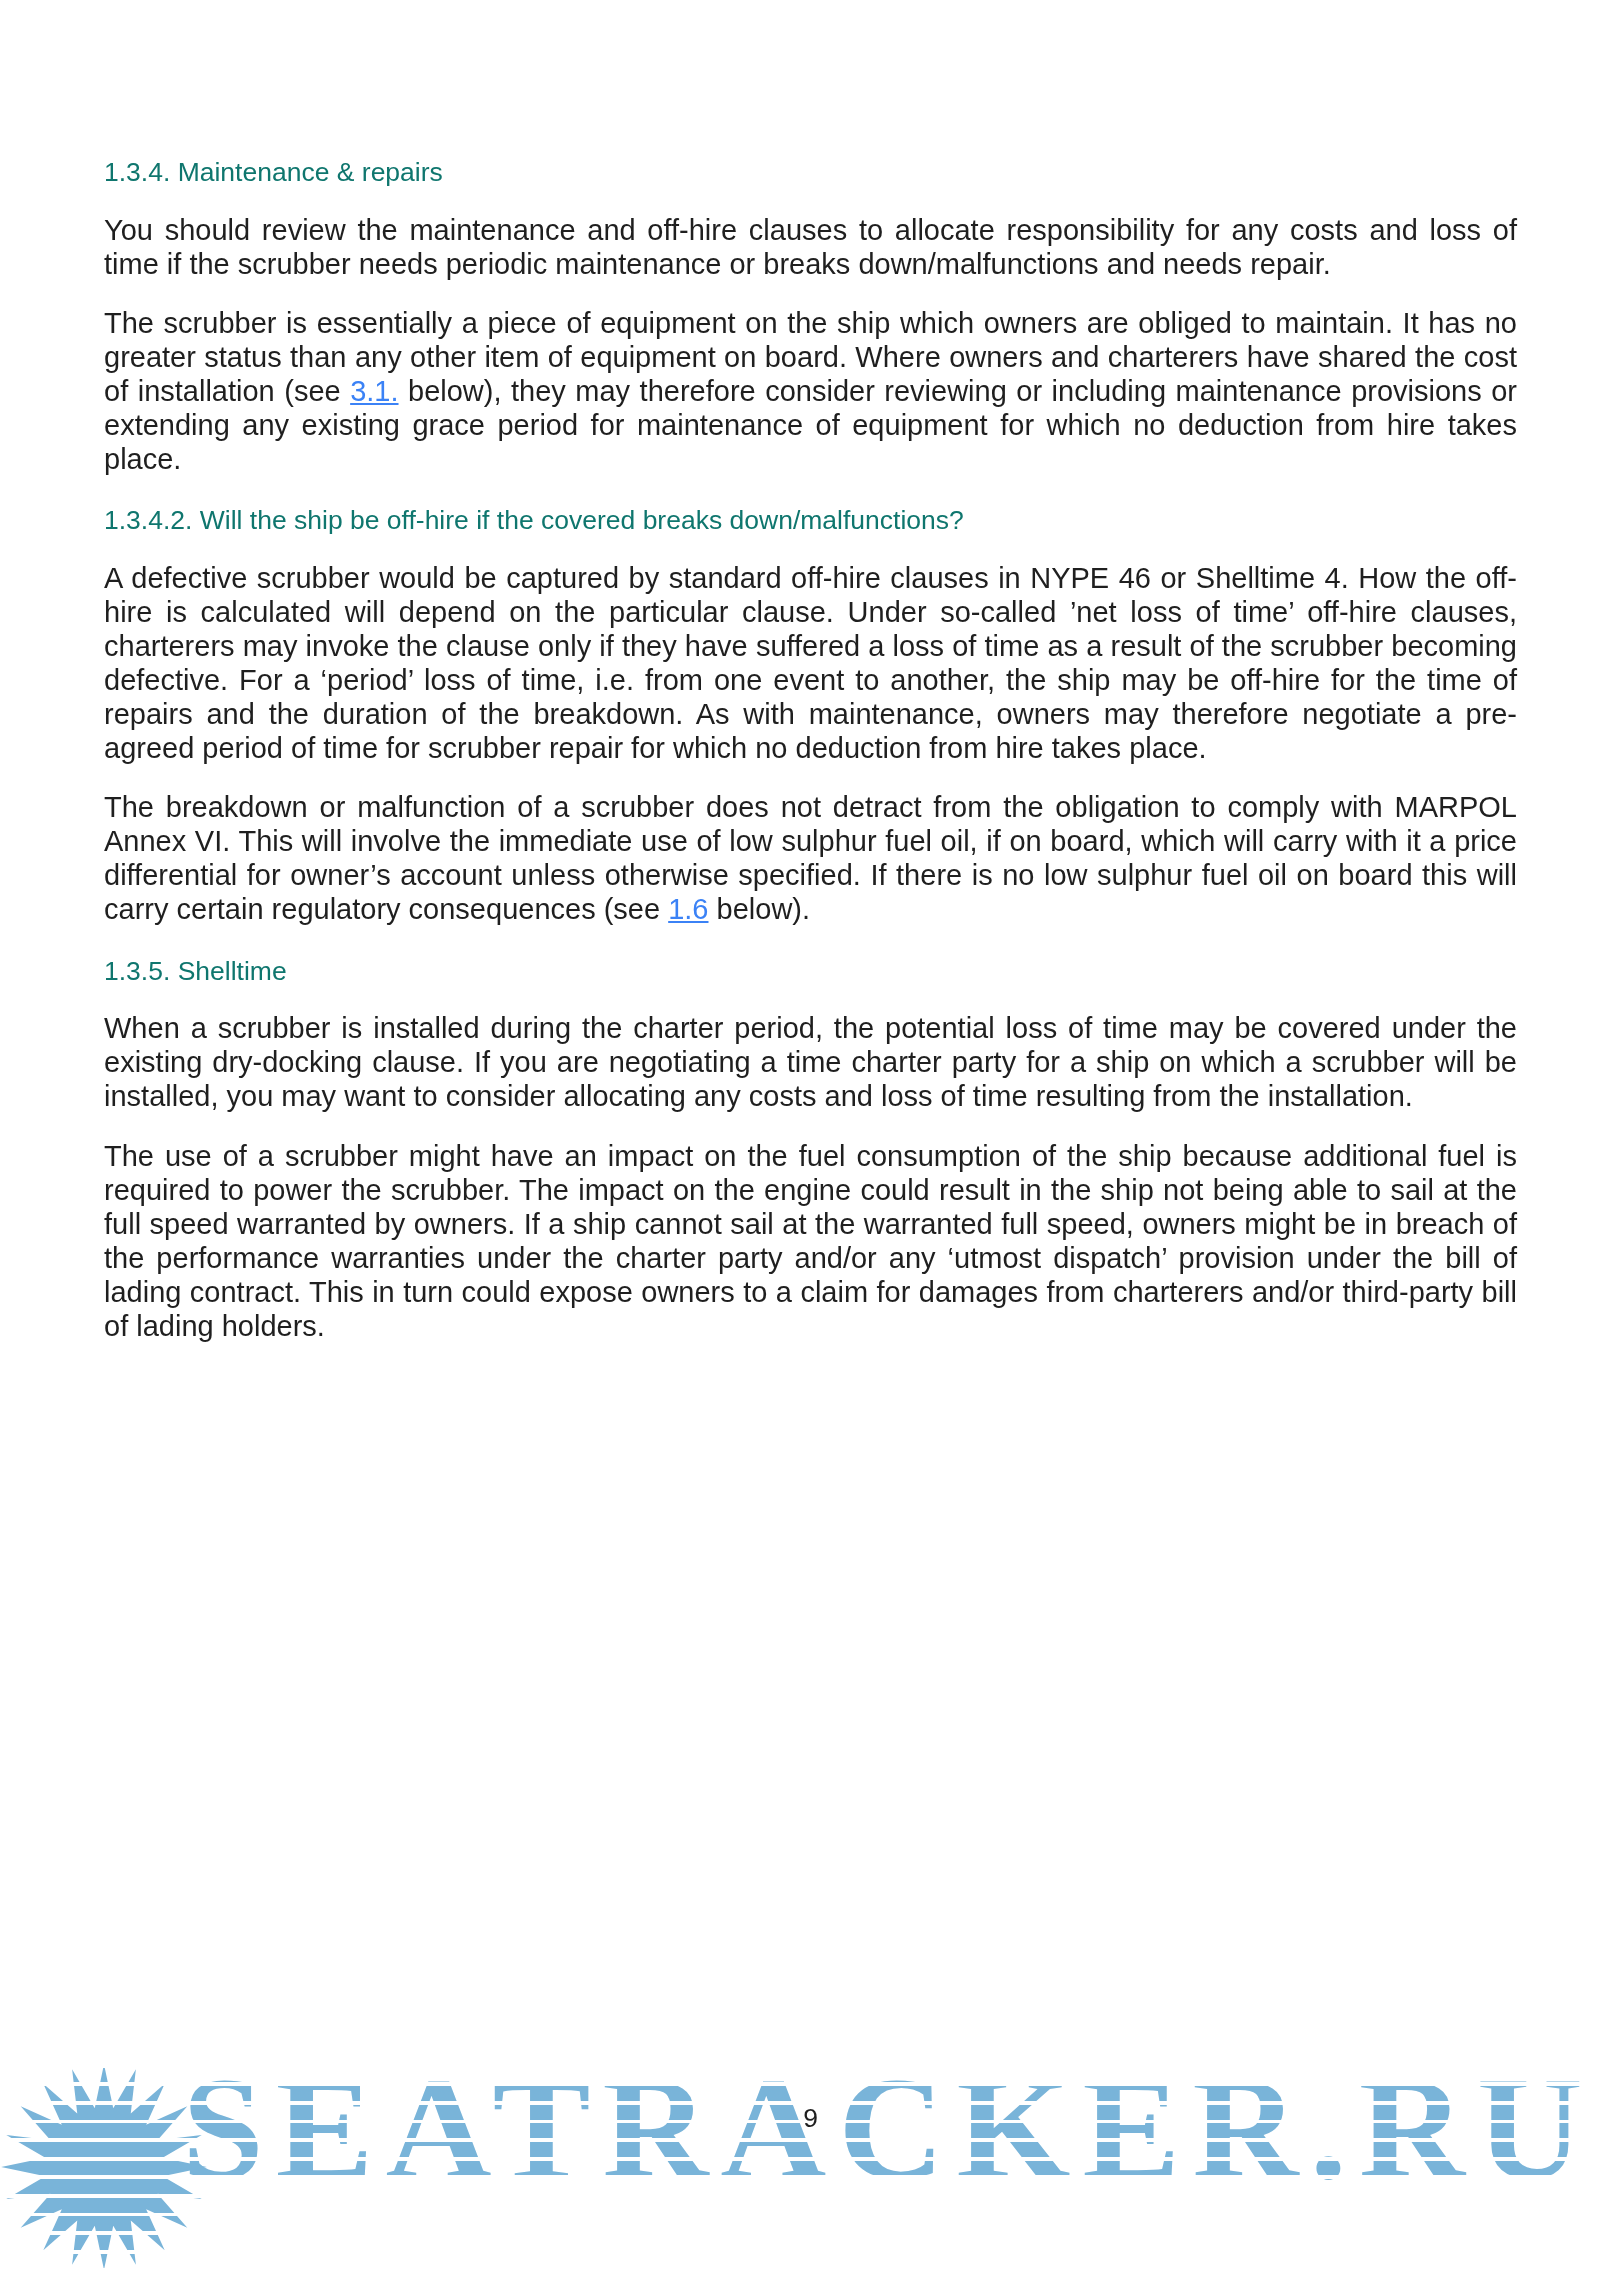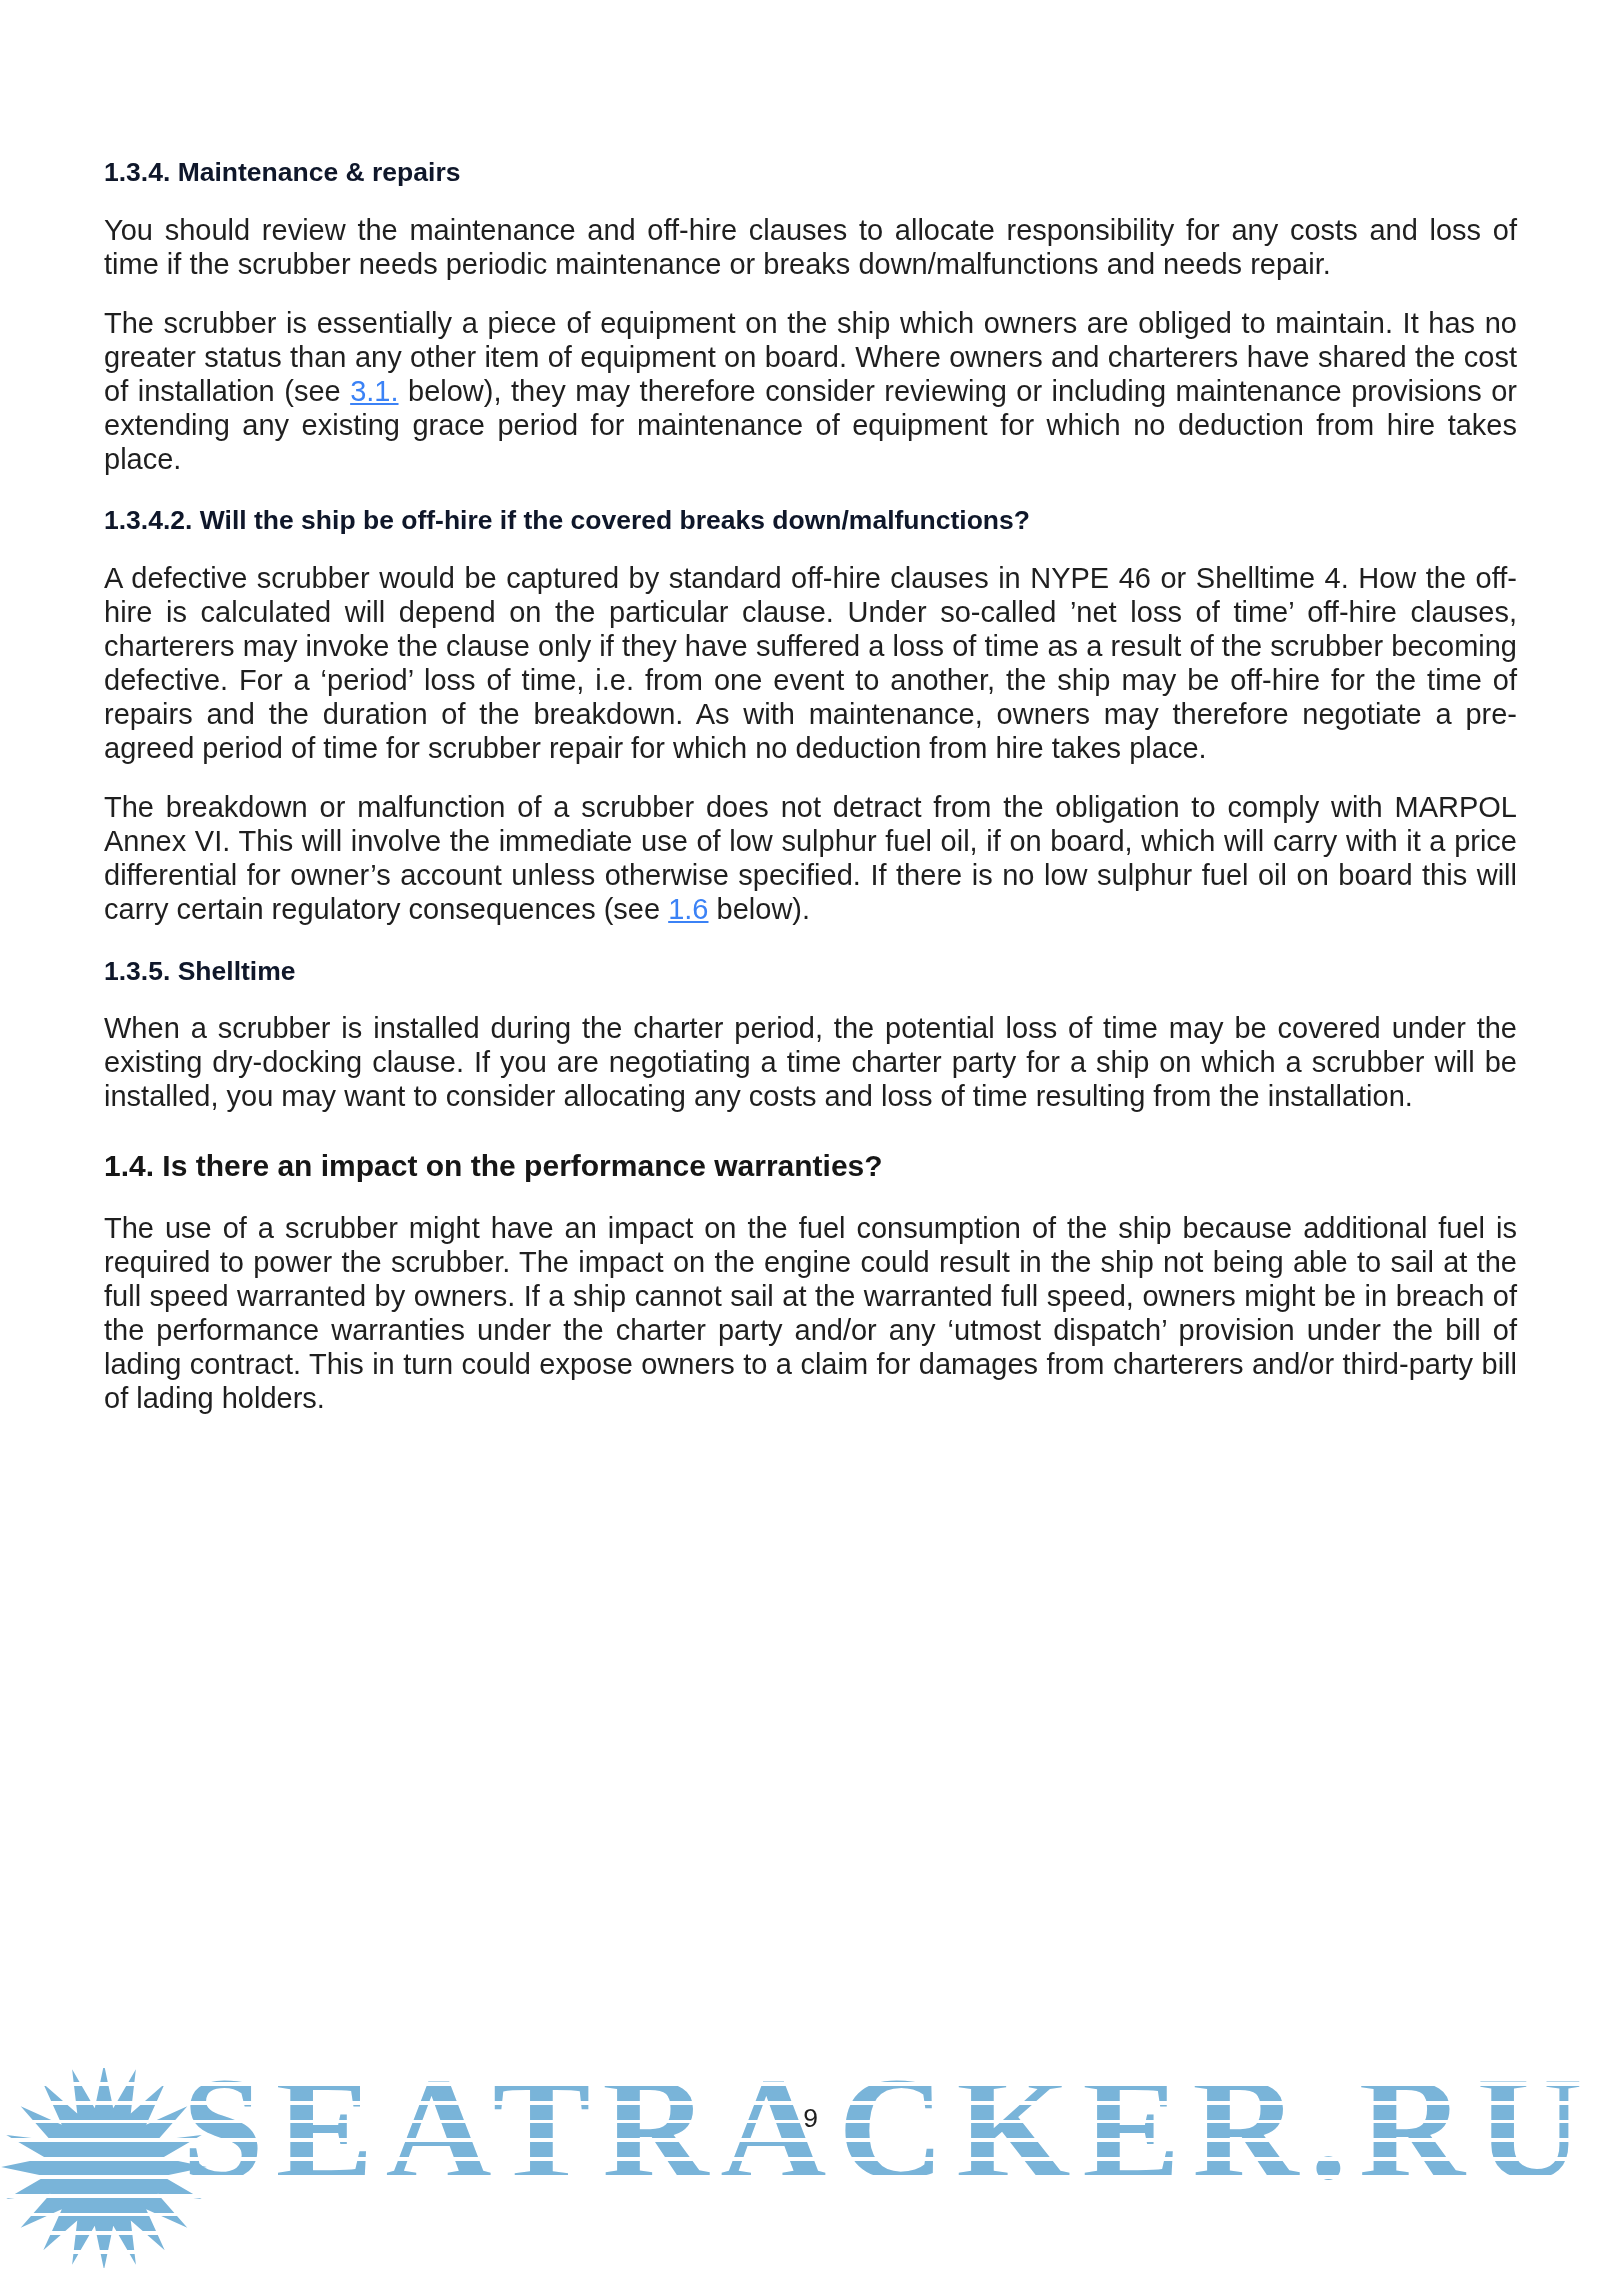--- a/index.html
+++ b/index.html
@@ -15,24 +15,24 @@
   .content {
     position: absolute;
     top: 155px;
     left: 104px;
     width: 1413px;
     text-align: justify;
   }
   h3.sec {
     font-size: 26.5px;
     line-height: 34px;
-    font-weight: 700;
+    font-weight: 400;
     margin: 27.4px 0 23.5px 0;
     text-align: left;
-    color: #0f172a;
+    color: #0f766e;
   }
   h3.sec.first { margin-top: 0; }
   h2.sec-major {
     font-size: 30px;
     line-height: 39px;
     font-weight: 700;
     margin: 33px 0 25.5px 0;
     text-align: left;
     color: #161616;
   }
@@ -119,21 +119,20 @@
     <h3 class="sec">1.3.4.2. Will the ship be off-hire if the covered breaks down/malfunctions?</h3>
 
     <p class="body">A defective scrubber would be captured by standard off-hire clauses in NYPE 46 or Shelltime 4. How the off-hire is calculated will depend on the particular clause. Under so-called ’net loss of time’ off-hire clauses, charterers may invoke the clause only if they have suffered a loss of time as a result of the scrubber becoming defective. For a ‘period’ loss of time, i.e. from one event to another, the ship may be off-hire for the time of repairs and the duration of the breakdown. As with maintenance, owners may therefore negotiate a pre-agreed period of time for scrubber repair for which no deduction from hire takes place.</p>
 
     <p class="body"><span>The breakdown or malfunction of a scrubber does not detract from the obligation to comply with MARPOL Annex VI. This will involve the immediate use of low sulphur fuel oil, if on board, which will carry with it a price differential for owner’s account unless otherwise specified. If there is no low sulphur fuel oil on board this will carry certain regulatory consequences (see </span><a href="#" class="doclink">1.6</a><span> below).</span></p>
 
     <h3 class="sec">1.3.5. Shelltime</h3>
 
     <p class="body">When a scrubber is installed during the charter period, the potential loss of time may be covered under the existing dry-docking clause. If you are negotiating a time charter party for a ship on which a scrubber will be installed, you may want to consider allocating any costs and loss of time resulting from the installation.</p>
 
-    <h2 class="sec-major">1.4. Is there an impact on the performance warranties?</h2>
 
     <p class="body">The use of a scrubber might have an impact on the fuel consumption of the ship because additional fuel is required to power the scrubber. The impact on the engine could result in the ship not being able to sail at the full speed warranted by owners. If a ship cannot sail at the warranted full speed, owners might be in breach of the performance warranties under the charter party and/or any ‘utmost dispatch’ provision under the bill of lading contract. This in turn could expose owners to a claim for damages from charterers and/or third-party bill of lading holders.</p>
 
   </main>
 
   <div class="watermark">
     <svg class="sun" viewBox="0 0 210 210" xmlns="http://www.w3.org/2000/svg">
       <polygon fill="#79b4d9" points="205,105 162,114 200,136 157,131 186,164 146,146 164,186 131,157 136,200 114,162 105,205 96,162 74,200 79,157 46,186 64,146 24,164 53,131 10,136 48,114 5,105 48,96 10,74 53,79 24,46 64,64 46,24 79,53 74,10 96,48 105,5 114,48 136,10 131,53 164,24 146,64 186,46 157,79 200,74 162,96"></polygon>
     </svg>
     <div class="wm-text">SEATRACKER.RU</div>

